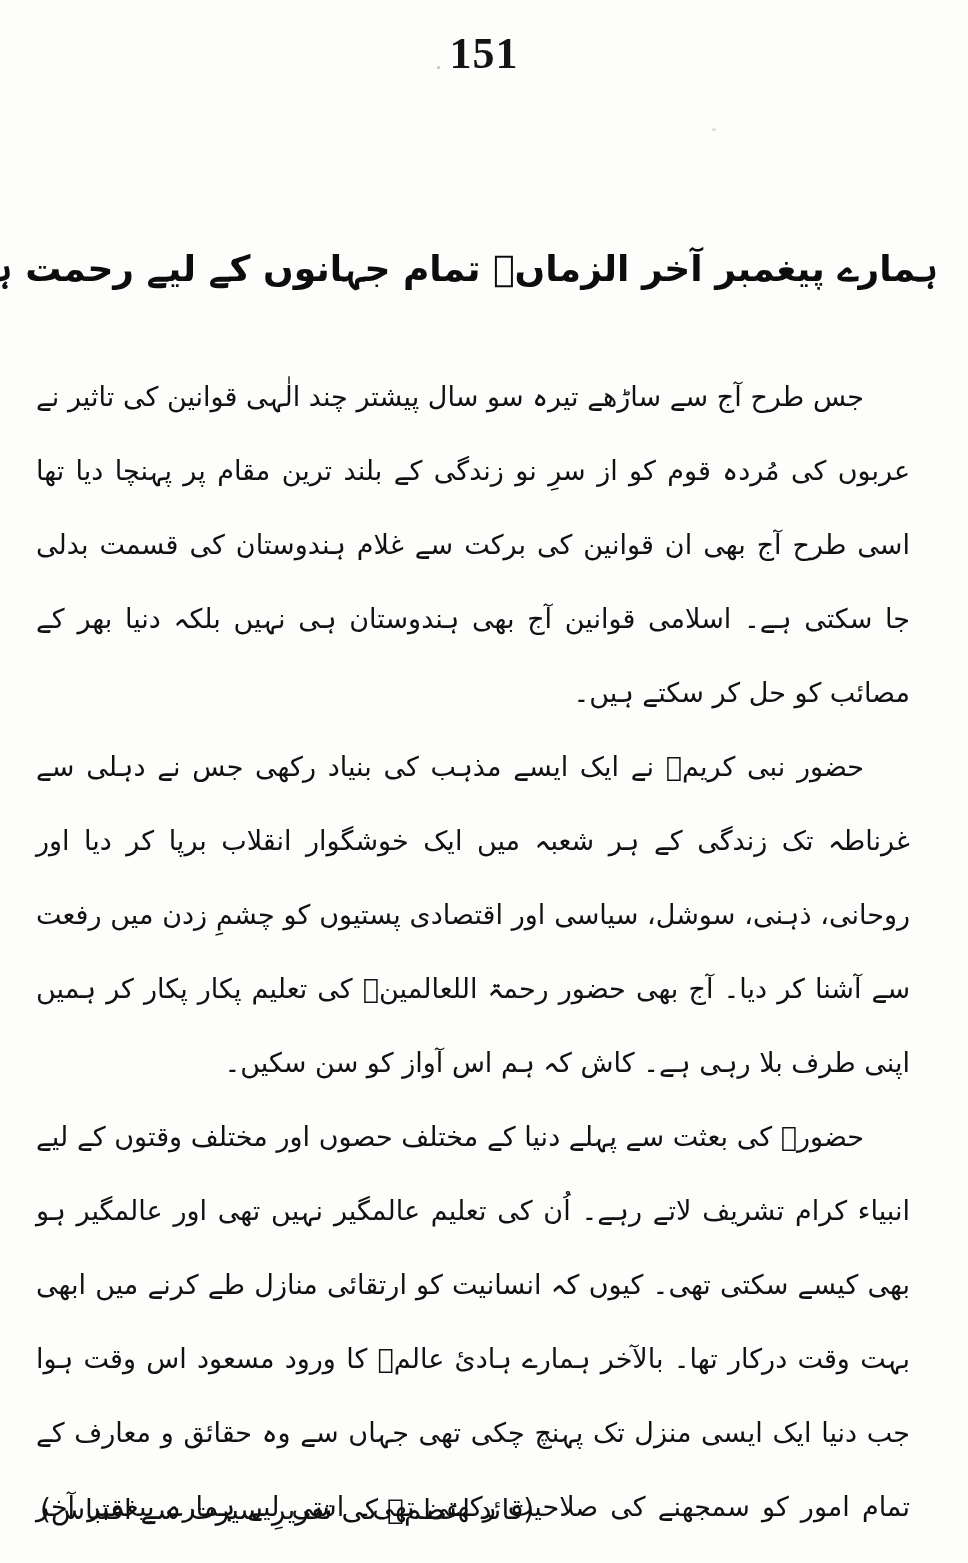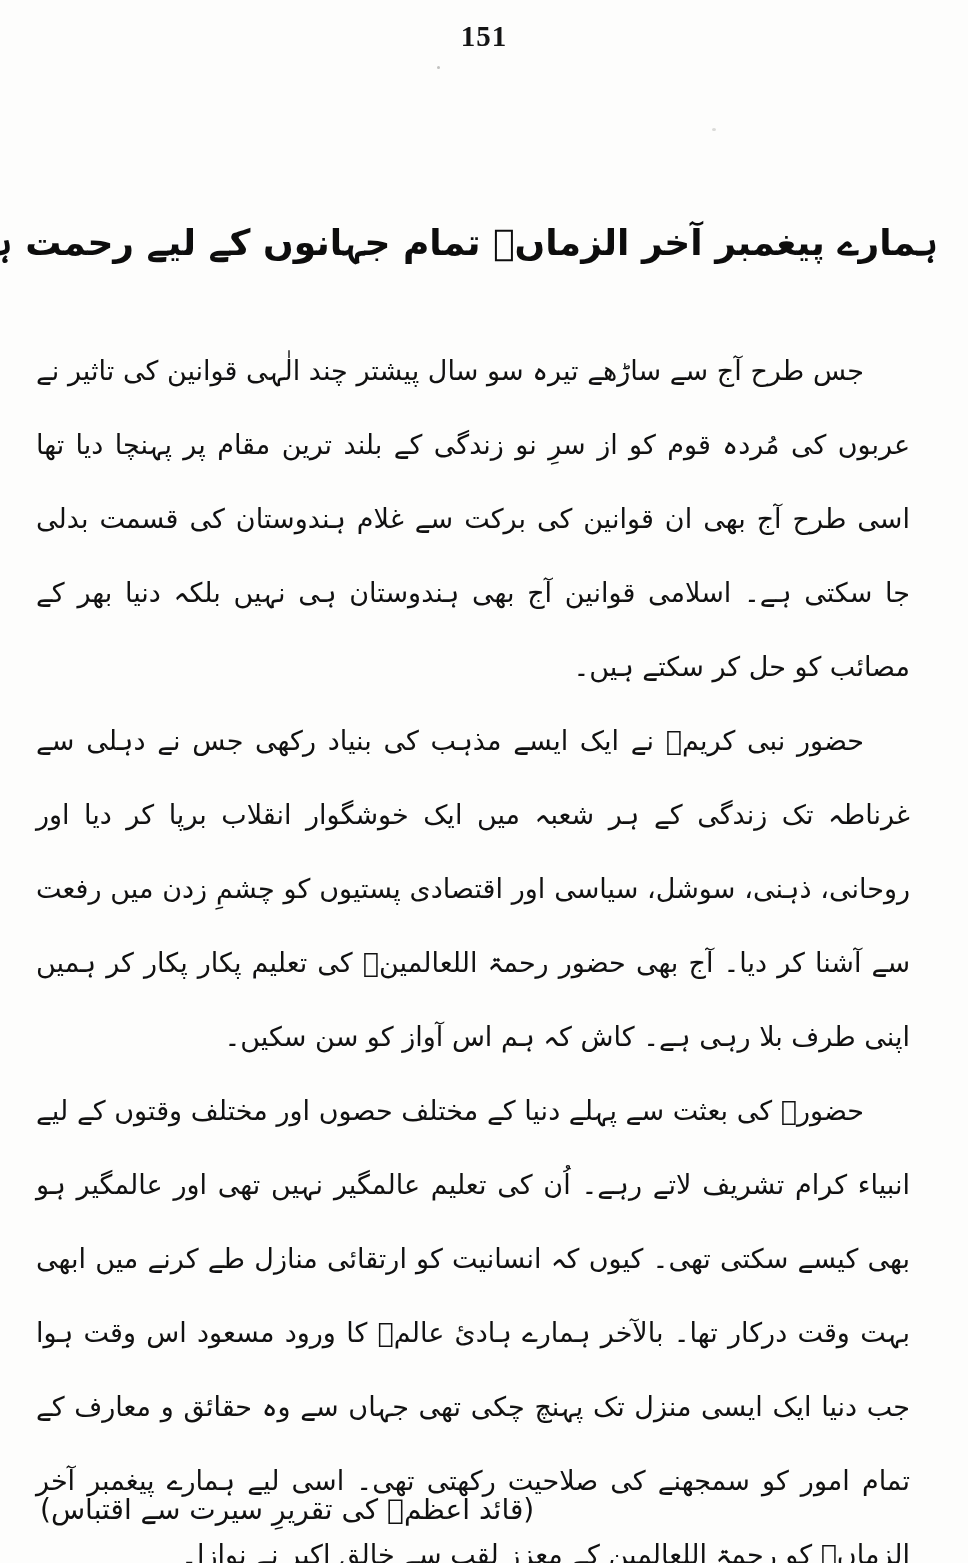--- a/index.html
+++ b/index.html
@@ -9,24 +9,24 @@
   .page {
     width: 968px;
     height: 1563px;
     margin: 0 auto;
     background: #fdfdfc;
     position: relative;
     overflow: hidden;
     font-family: "DejaVu Sans", sans-serif;
   }
   .page-number {
-    padding-top: 20px;
+    padding-top: 28px;
     text-align: center;
     font-family: "Liberation Serif", "DejaVu Serif", serif;
-    font-size: 29px;
+    font-size: 44px;
     font-weight: bold;
     color: #141414;
     letter-spacing: 1px;
   }
   .heading {
     margin-top: 158px;
     padding: 0 30px;
     direction: rtl;
     text-align: center;
     white-space: nowrap;

